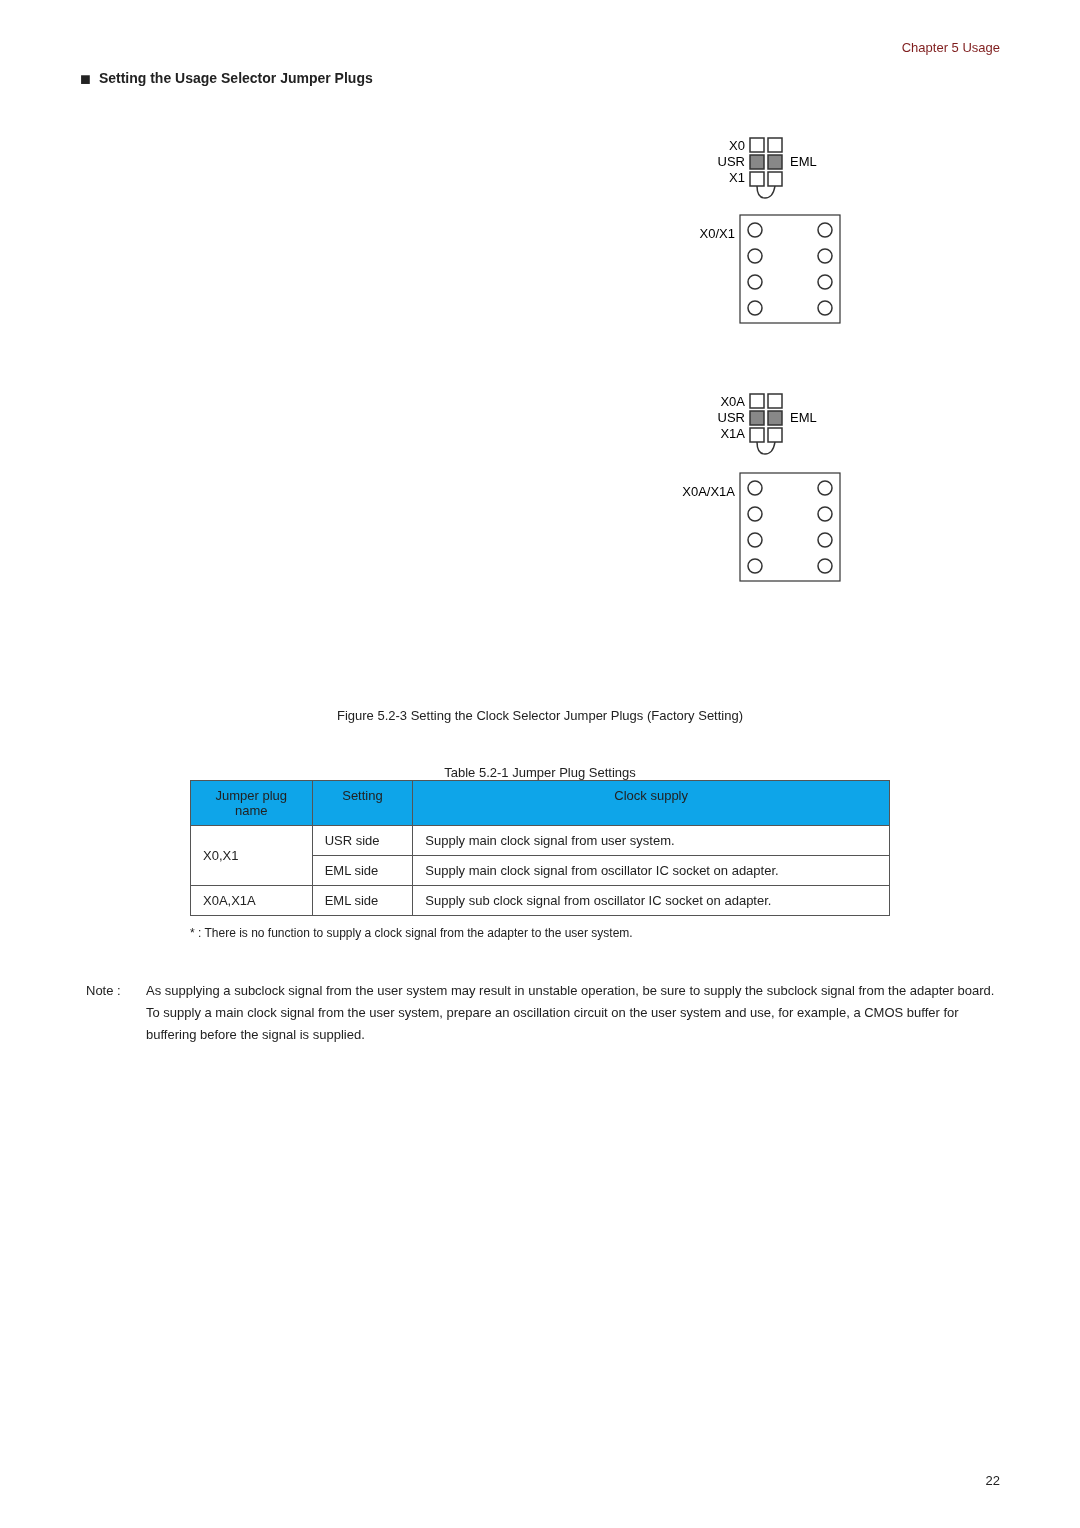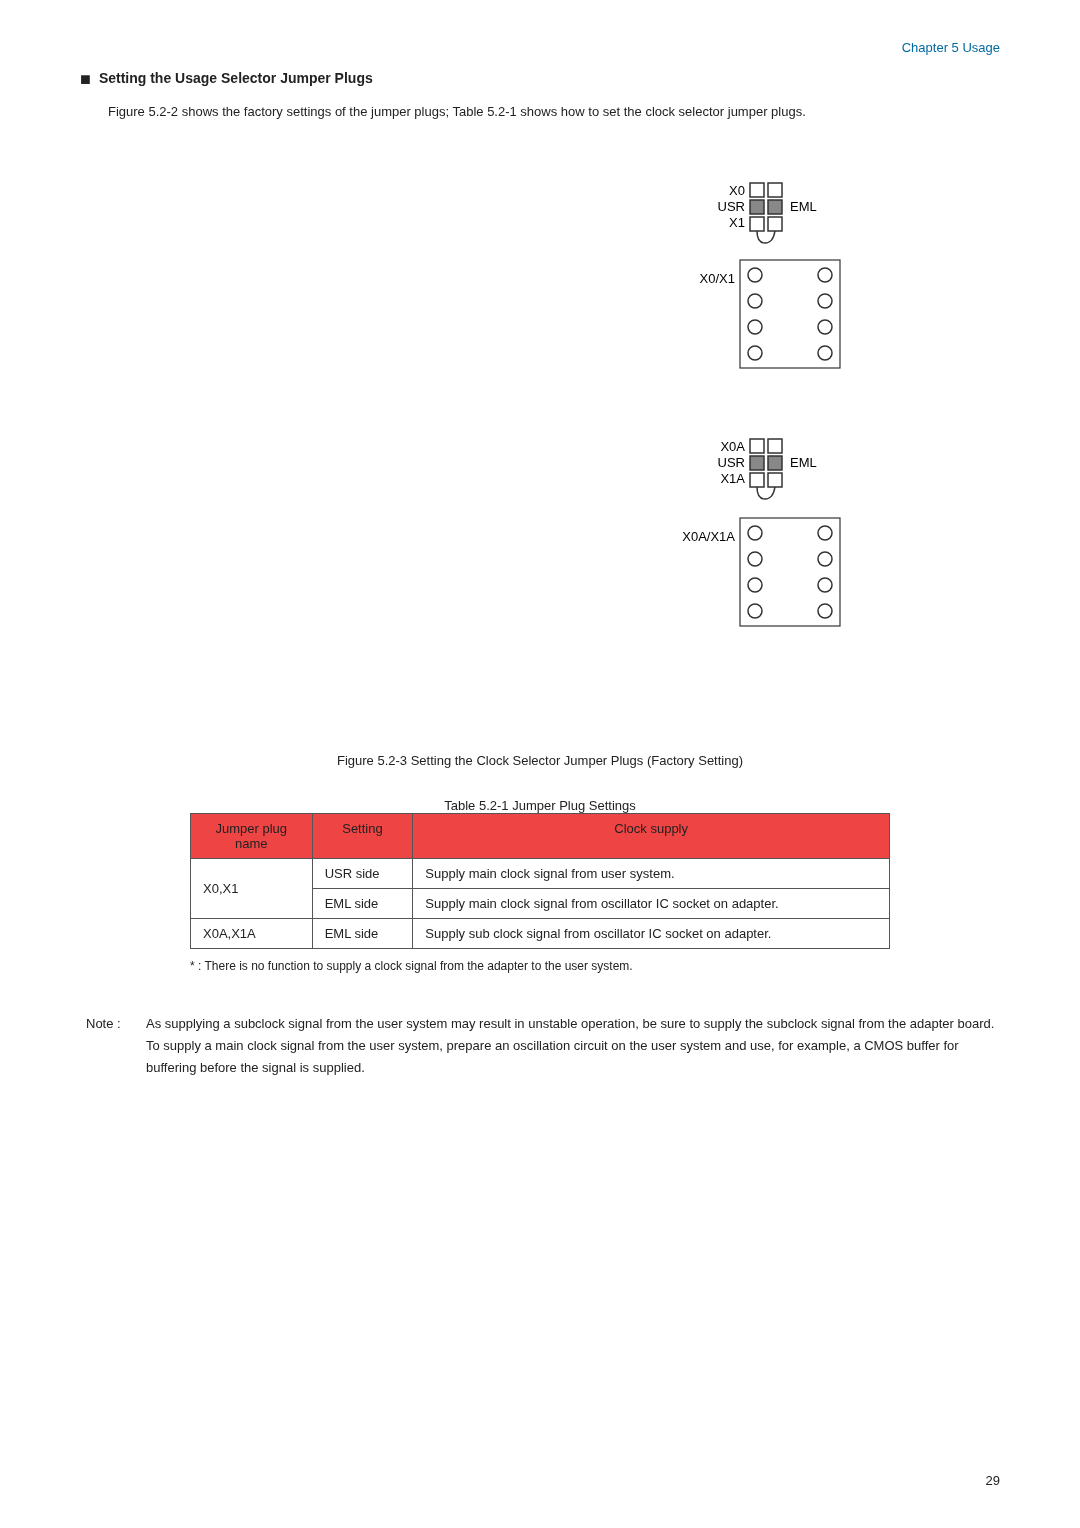--- a/index.html
+++ b/index.html
@@ -16,21 +16,21 @@
       width: 1080px;
       min-height: 1528px;
       padding: 60px 80px 60px 80px;
       position: relative;
     }
     .header-right {
       position: absolute;
       top: 40px;
       right: 80px;
       font-size: 13px;
-      color: #0369a1;
+      color: #7f1d1d;
     }
     .section-title {
       display: flex;
       align-items: flex-start;
       font-weight: bold;
       font-size: 14px;
       margin-bottom: 14px;
       margin-top: 10px;
     }
     .section-title .bullet {
@@ -46,40 +46,40 @@
     }
     .diagram-area {
       display: flex;
       justify-content: flex-end;
       margin: 20px 0 10px 0;
     }
     
     .figure-caption {
       text-align: center;
       font-size: 13px;
-      margin: 10px 0 30px 0;
+      margin: 10px 0 42px 0;
     }
     .table-title {
       text-align: center;
       font-size: 13px;
     }
     table.jumper-table {
       border-collapse: collapse;
       width: 700px;
       margin: 0 auto;
       font-size: 13px;
     }
     table.jumper-table th, table.jumper-table td {
       border: 1px solid #555;
       padding: 7px 12px;
       vertical-align: top;
     }
     table.jumper-table thead th {
       text-align: center;
-      background: #ef4444;
+      background: #0ea5e9;
       font-weight: normal;
     }
     .footnote {
       margin: 10px auto;
       width: 700px;
       font-size: 12px;
     }
     .note-block {
       margin-top: 40px;
       margin-left: 6px;
@@ -106,21 +106,20 @@
 
 <div class="page">
 
   <div class="header-right">Chapter 5 Usage</div>
 
   <div class="section-title">
     <span class="bullet">■</span>
     <span>Setting the Usage Selector Jumper Plugs</span>
   </div>
 
-  <div class="intro-text">Figure 5.2-2 shows the factory settings of the jumper plugs; Table 5.2-1 shows how to set the clock selector jumper plugs.</div>
 
   <div class="diagram-area">
     <svg width="420" height="590" xmlns="http://www.w3.org/2000/svg" font-family="Arial, sans-serif" font-size="13">
 
       <text x="165" y="42" text-anchor="end" font-size="13">X0</text>
       <text x="165" y="58" text-anchor="end" font-size="13">USR</text>
       <text x="165" y="74" text-anchor="end" font-size="13">X1</text>
 
       <rect x="170" y="30" width="14" height="14" fill="none" stroke="#333" stroke-width="1.5"></rect>
       <rect x="188" y="30" width="14" height="14" fill="none" stroke="#333" stroke-width="1.5"></rect>
@@ -218,15 +217,15 @@
   <div class="footnote">* :   There is no function to supply a clock signal from the adapter to the user system.</div>
 
   <div class="note-block">
     <div class="note-label">Note :</div>
     <div class="note-content">
       <div>As supplying a subclock signal from the user system may result in unstable operation, be sure to supply the subclock signal from the adapter board.</div>
       <div>To supply a main clock signal from the user system, prepare an oscillation circuit on the user system and use, for example, a CMOS buffer for buffering before the signal is supplied.</div>
     </div>
   </div>
 
-  <div class="page-number">29</div>
+  <div class="page-number">22</div>
 
 </div>
 
 </body></html>

